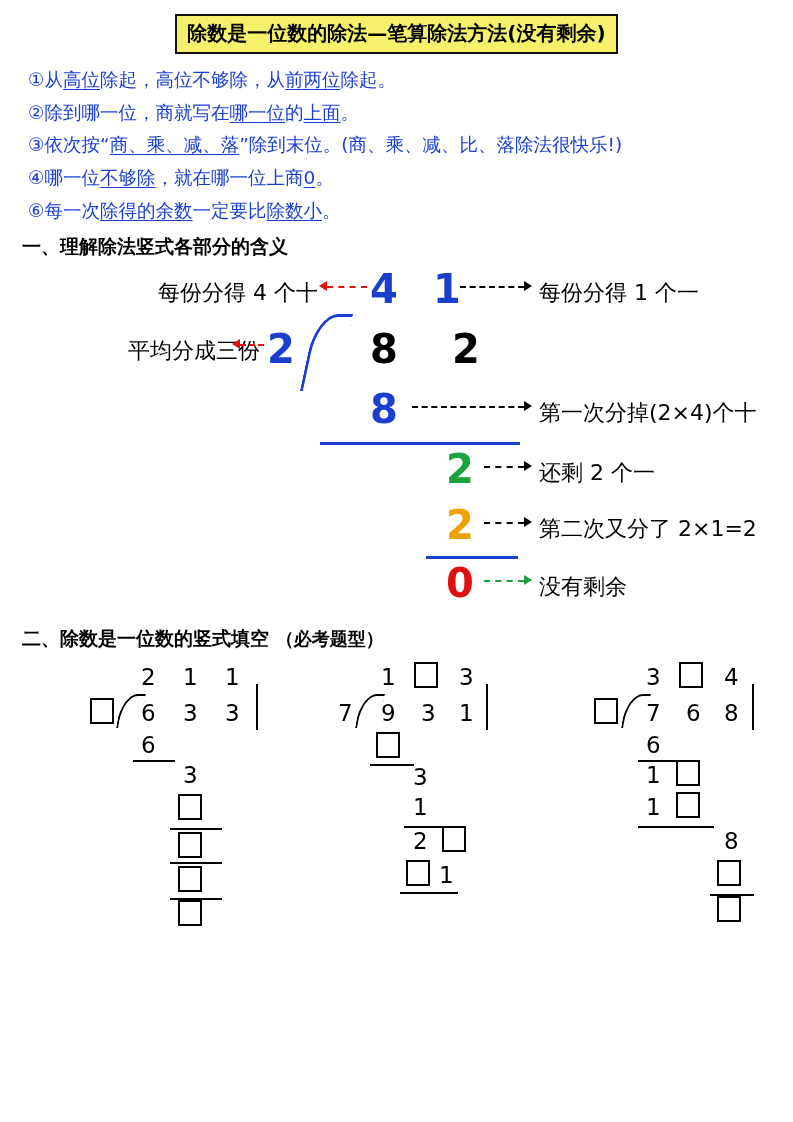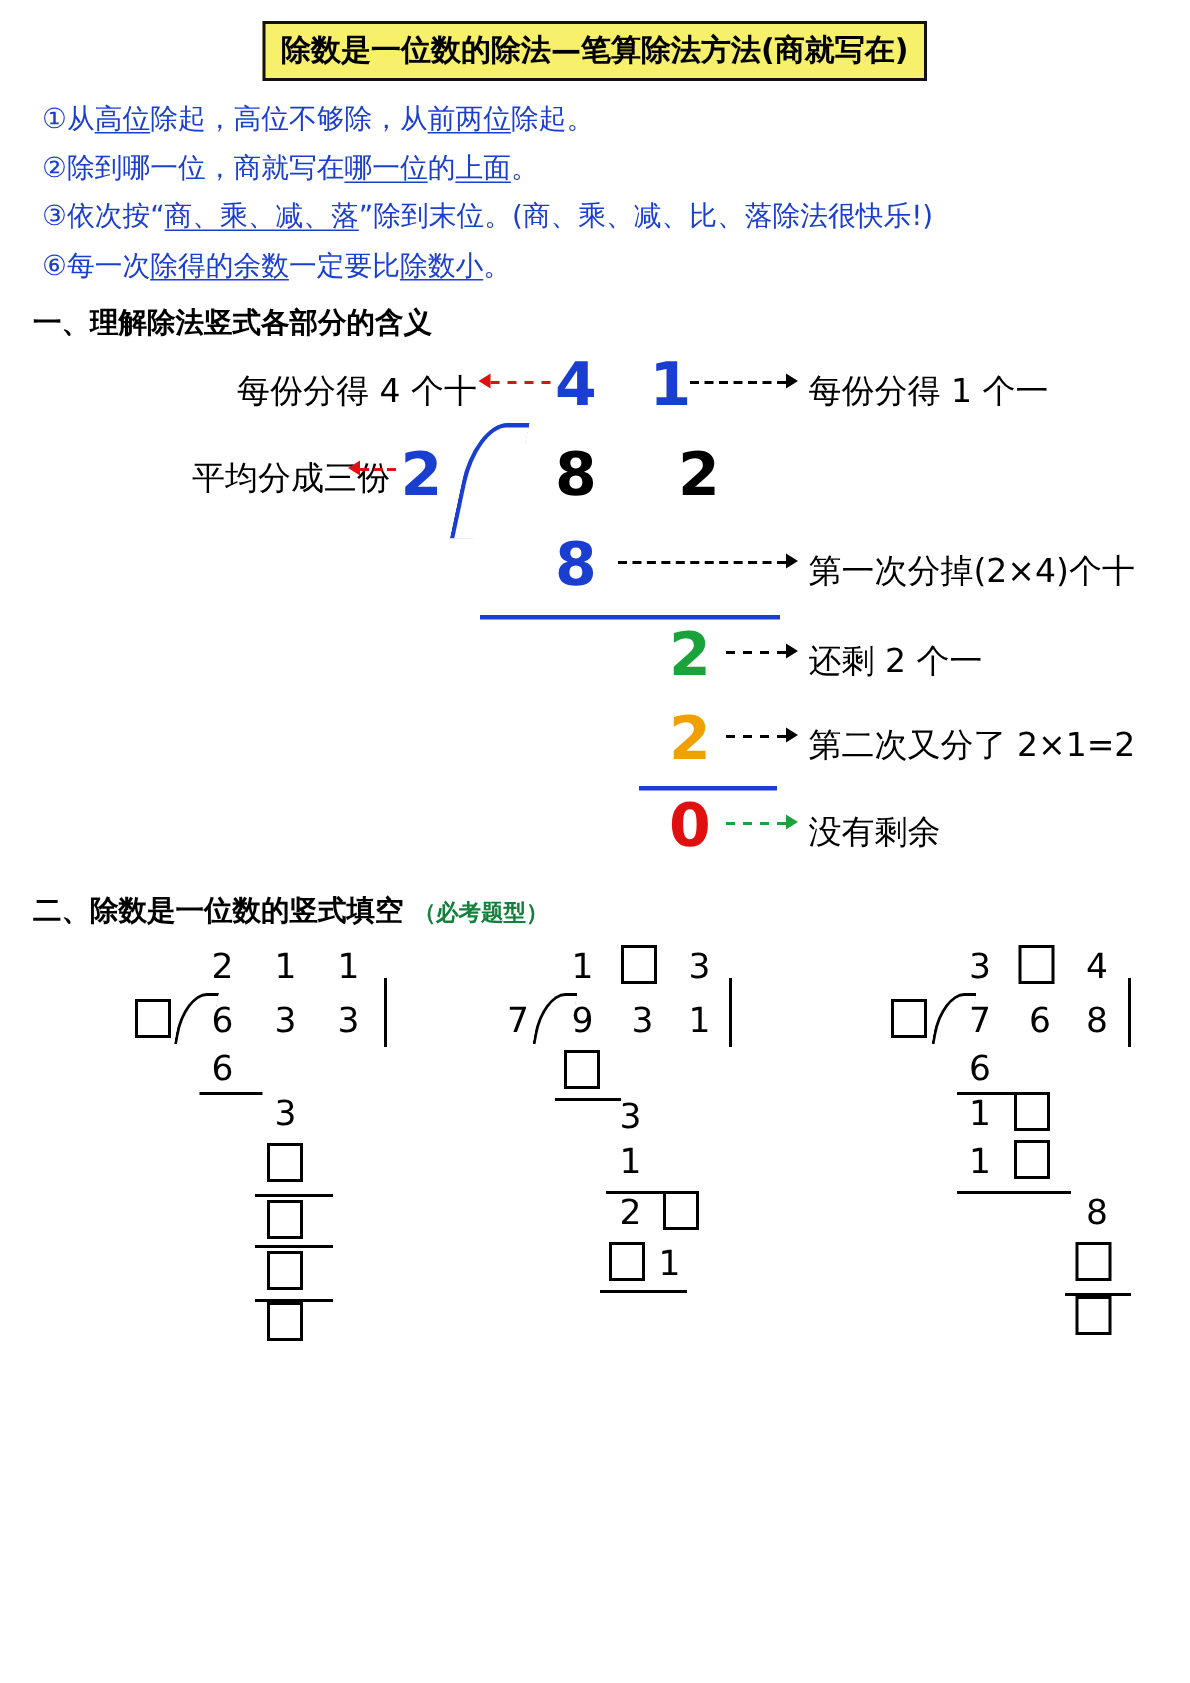--- a/index.html
+++ b/index.html
@@ -82,22 +82,22 @@
   
   .sec-head {
     font-family: "DejaVu Sans", sans-serif;
     font-size: 19px;
     font-weight: bold;
     color: #000;
     margin-top: 12px;
     margin-bottom: 2px;
   }
   .sec-head .green-note {
-    color: #15803d;
-    font-size: 15px;
+    color: #000000;
+    font-size: 18px;
     margin-top: 46px;
   }
 
   
   .diagram {
     position: relative;
     height: 350px;
     margin-top: 4px;
   }
   .dg-text {
@@ -199,32 +199,35 @@
     transform: skewX(-10deg);
   }
 </style>
 </head>
 <body>
 
 <div class="page">
 
 
   <div class="subtitle-wrap">
-    <div class="subtitle">除数是一位数的除法—笔算除法方法(商就写在)</div>
+    <div class="subtitle">除数是一位数的除法—笔算除法方法(没有剩余)</div>
   </div>
 
   <div class="rules">
     <p class="rule">
       <span class="num">①</span><span>从</span><span class="u">高位</span><span>除起，高位不够除，从</span><span class="u">前两位</span><span>除起。</span>
     </p>
     <p class="rule">
       <span class="num">②</span><span>除到哪一位，商就写在</span><span class="u">哪一位</span><span>的</span><span class="u">上面</span><span>。</span>
     </p>
     <p class="rule">
       <span class="num">③</span><span>依次按“</span><span class="u">商、乘、减、落</span><span>”除到末位。(商、乘、减、比、落除法很快乐!)</span>
+    </p>
+    <p class="rule">
+      <span class="num">④</span><span>哪一位</span><span class="u">不够除</span><span>，就在哪一位上商</span><span class="u">0</span><span>。</span>
     </p>
     <p class="rule">
       <span class="num">⑥</span><span>每一次</span><span class="u">除得的余数</span><span>一定要比</span><span class="u">除数小</span><span>。</span>
     </p>
   </div>
 
   <div class="sec-head">一、理解除法竖式各部分的含义</div>
 
   <div class="diagram">
 

